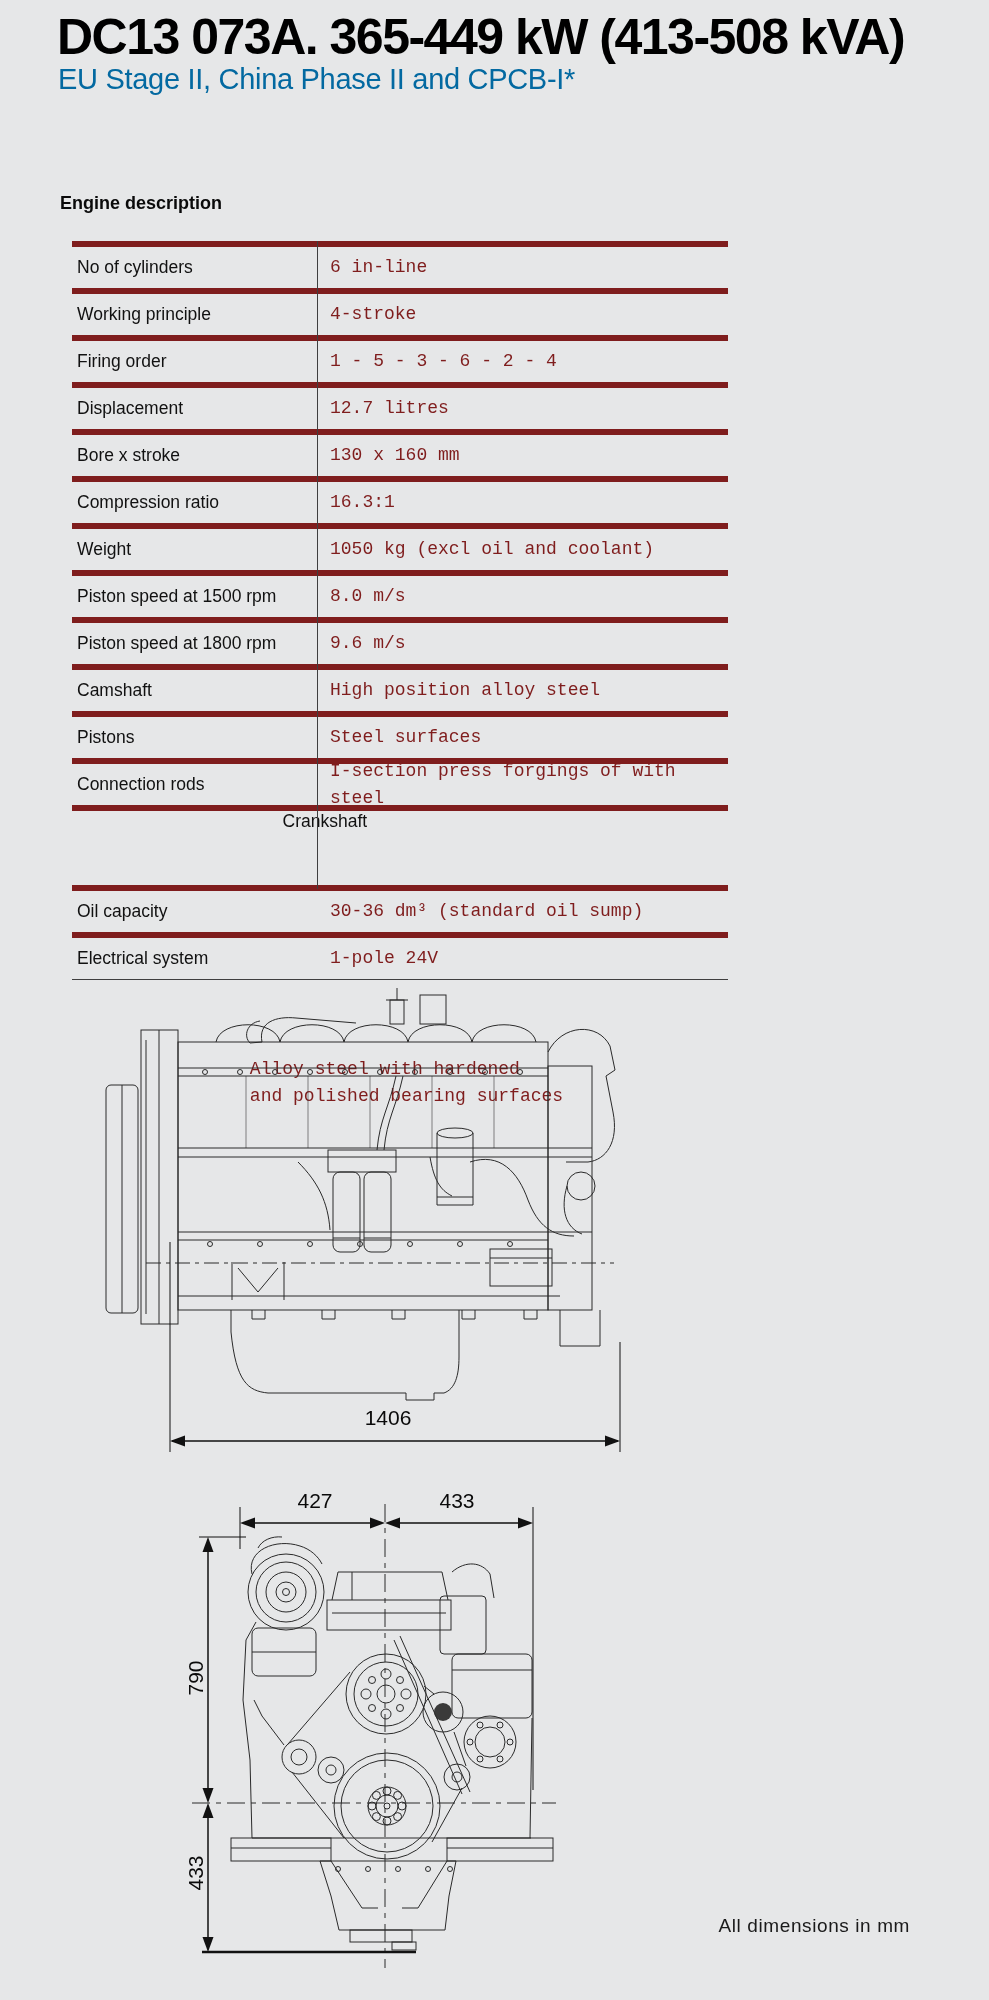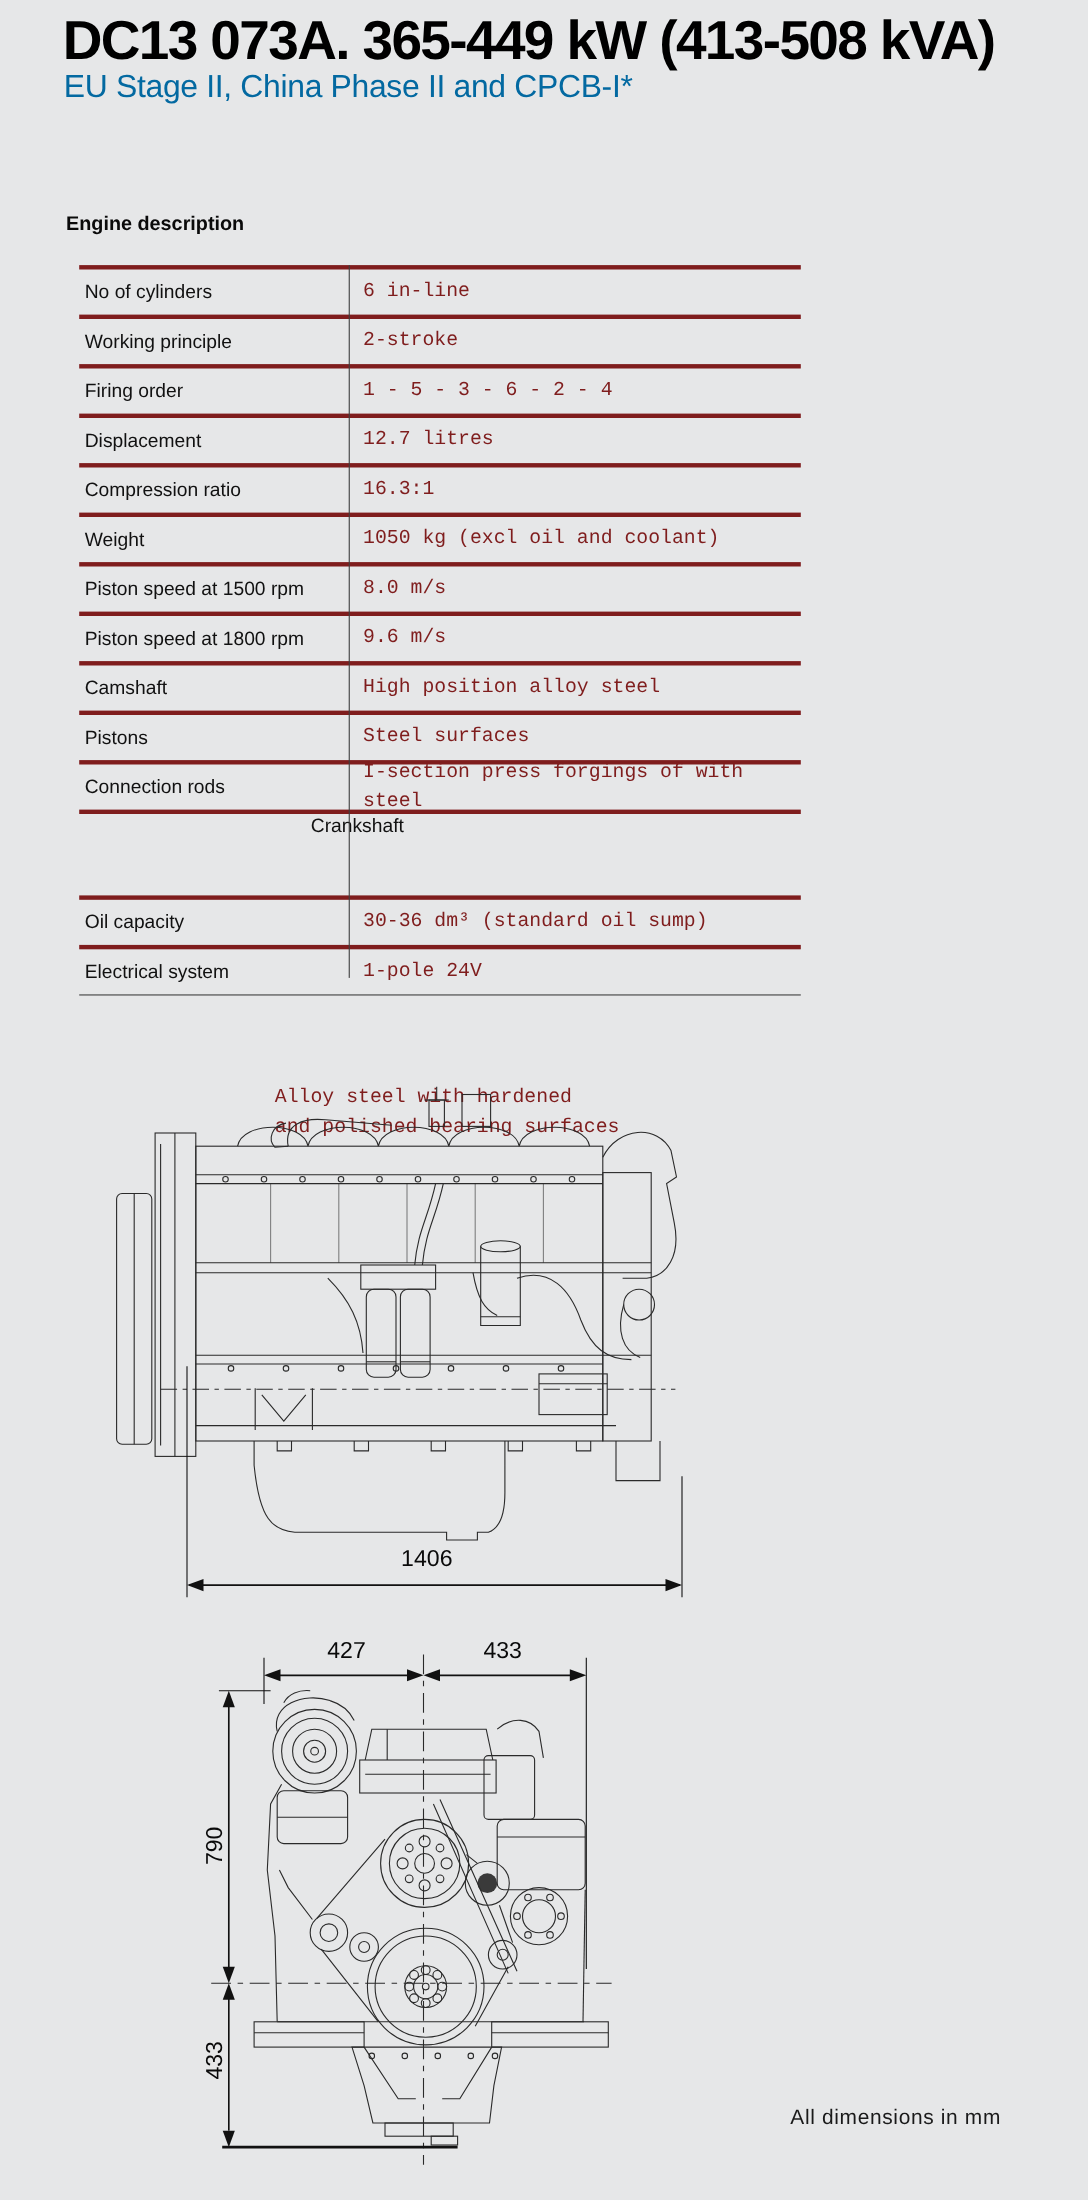--- a/index.html
+++ b/index.html
@@ -17,21 +17,21 @@
   }
   .table-heading{
     position:absolute;left:60px;top:193px;
     font-size:18px;font-weight:700;color:#0a0a0a;
   }
   .spec-table{
     position:absolute;left:72px;top:241px;width:656px;
   }
   .spec-row{
     display:flex;height:41px;align-items:center;
-    border-top:4px solid #7f1d1d;
+    border-top:6px solid #7f1d1d;
   }
   .spec-row.tall{height:74px;flex-direction:column;}
   .spec-row:last-child{border-bottom:1px solid #3f3f3f;}
   .spec-label{
     width:245px;flex:0 0 245px;box-sizing:border-box;padding-left:5px;
     font-size:17.5px;color:#111;
   }
   .spec-value{
     flex:1;box-sizing:border-box;padding-left:13px;
     font-size:18px;color:#7f1d1d;white-space:pre-line;line-height:1.5;font-family:Liberation Mono, monospace;
@@ -64,29 +64,33 @@
 
   <div class="table-heading">Engine description</div>
 
   <div class="spec-table">
       <div class="spec-row">
         <div class="spec-label">No of cylinders</div>
         <div class="spec-value">6 in-line</div>
       </div>
       <div class="spec-row">
         <div class="spec-label">Working principle</div>
-        <div class="spec-value">2-stroke</div>
+        <div class="spec-value">4-stroke</div>
       </div>
       <div class="spec-row">
         <div class="spec-label">Firing order</div>
         <div class="spec-value">1 - 5 - 3 - 6 - 2 - 4</div>
       </div>
       <div class="spec-row">
         <div class="spec-label">Displacement</div>
         <div class="spec-value">12.7 litres</div>
+      </div>
+      <div class="spec-row">
+        <div class="spec-label">Bore x stroke</div>
+        <div class="spec-value">130 x 160 mm</div>
       </div>
       <div class="spec-row">
         <div class="spec-label">Compression ratio</div>
         <div class="spec-value">16.3:1</div>
       </div>
       <div class="spec-row">
         <div class="spec-label">Weight</div>
         <div class="spec-value">1050 kg (excl oil and coolant)</div>
       </div>
       <div class="spec-row">

